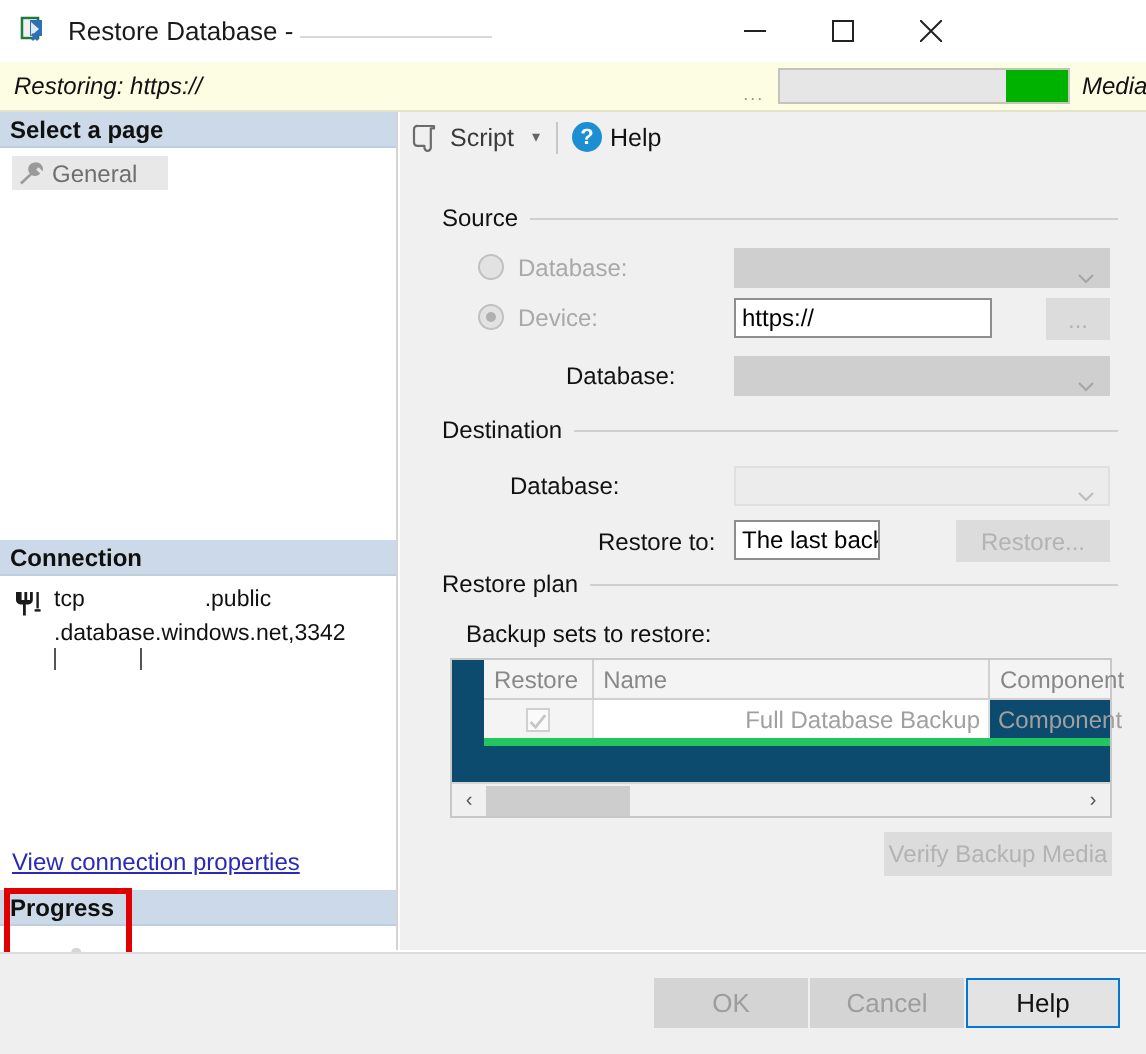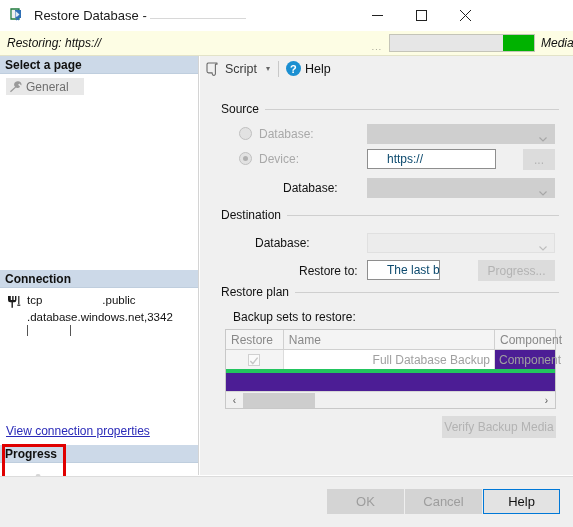--- a/index.html
+++ b/index.html
@@ -268,43 +268,44 @@
     right: 7px; top: 6px;
     width: 8px; height: 5px;
   }
   .textbox {
     position: absolute;
     height: 20px;
     background: #ffffff;
     border: 1px solid #8e8e8e;
     box-sizing: border-box;
     display: flex; align-items: center;
-    padding-left: 19px;
-    font-size: 12px;
-    color: #0c4a6e;
+    padding-left: 3px;
+    font-size: 12px;
+    color: #000000;
     overflow: hidden;
     white-space: nowrap;
   }
   .btn-sm {
     position: absolute;
     height: 21px;
     background: #dcdcdc;
     border: 1px solid #dcdcdc;
     color: #b3b3b3;
     font-size: 12px;
     display: flex; align-items: center; justify-content: center;
     box-sizing: border-box;
   }
 
   
   .grid {
     position: absolute;
-    background: #4c1d95;
+    background: #0c4a6e;
     border: 1px solid #c8c8c8;
     box-sizing: border-box;
+    padding-left: 16px;
   }
   .grid-head {
     display: flex;
     height: 19px;
     background: #f4f4f4;
     border-bottom: 1px solid #d0d0d0;
   }
   .gh {
     font-size: 12px; color: #888;
     display: flex; align-items: center;
@@ -538,21 +539,21 @@
     <div class="combo light" style="left:146px; top:25px; width:188px;">
       <span class="arrow">
         <svg width="8" height="5" viewBox="0 0 8 5">
             <path d="M0.5 0.5 L4 4 L7.5 0.5" fill="none" stroke="#bdbdbd" stroke-width="1.1"></path>
           </svg>
       </span>
     </div>
 
     <div class="fld-label" style="left:34px; top:56px;margin-left:44px;">Restore to:</div>
     <div class="textbox" style="left:146px; top:52px; width:73px;">The last back</div>
-    <div class="btn-sm" style="left:257px; top:52px; width:77px;">Progress...</div>
+    <div class="btn-sm" style="left:257px; top:52px; width:77px;">Restore...</div>
   </div>
 
   <div class="group" style="left:21px; top:229px; width:338px; height:175px;">
     <div class="group-rule"></div>
     <div class="group-title">Restore plan</div>
 
     <div class="fld-label" style="left:12px; top:25px;">Backup sets to restore:</div>
 
     <div class="grid" style="left:4px; top:44px; width:331px; height:80px;">
       <div class="grid-head">

